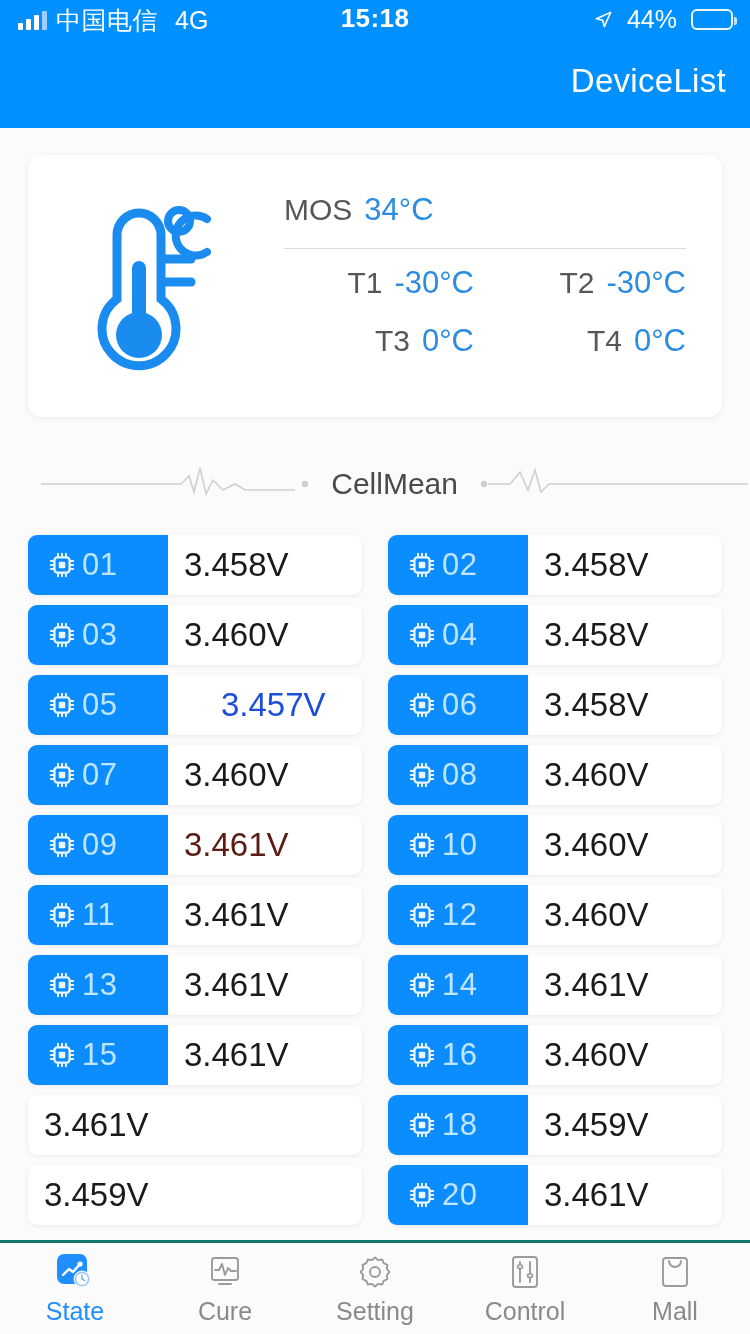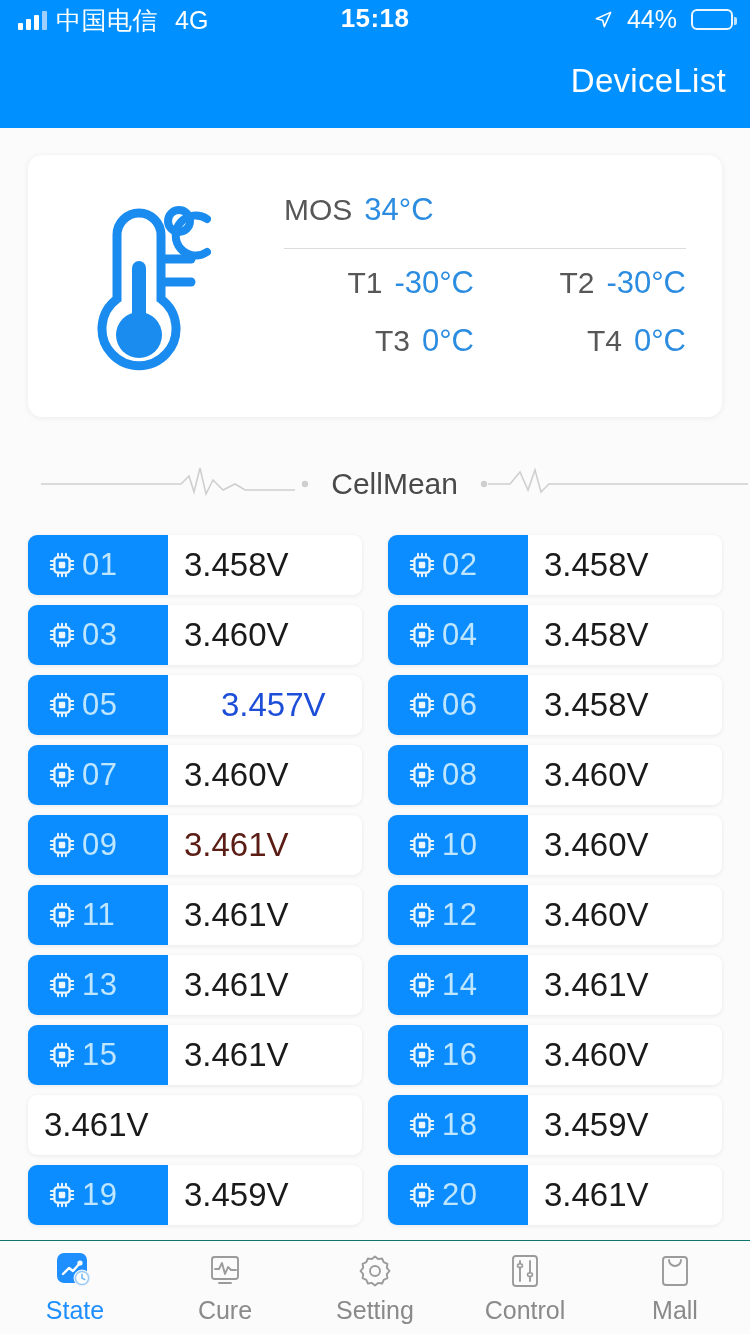--- a/index.html
+++ b/index.html
@@ -94,21 +94,21 @@
   .cell-val {
     flex:1; display:flex; align-items:center; padding-left:16px;
     font-size:33px; color:#1a1a1a;
   }
   .cell-val.low  { color:#1d4ed8;margin-left:37px; }
   .cell-val.high { color:#5a1c14; }
 
   
   .tabbar {
     position:absolute; bottom:0; left:0; width:750px; height:94px;
-    background:#fbfbfc; border-top:1px solid #0f766e;
+    background:#fbfbfc; border-top:3px solid #0f766e;
     display:flex;
   }
   .tab { flex:1; display:flex; flex-direction:column; align-items:center; justify-content:center; gap:5px; }
   .tab-ico { height:40px; display:flex; align-items:center; justify-content:center; }
   .tab-label { font-size:25px; color:#8a8a8a; }
   .tab.active .tab-label { color:#1f8fff; }
 </style>
 </head>
 <body>
 
@@ -601,41 +601,20 @@
               <line x1="19.4" y1="8.6" x2="21.6" y2="8.6"></line>
               <line x1="19.4" y1="12" x2="21.6" y2="12"></line>
               <line x1="19.4" y1="15.4" x2="21.6" y2="15.4"></line>
             </g>
           </svg>
           <span class="cell-id">18</span>
         </div>
         <div class="cell-val">3.459V</div>
       </div>
       <div class="cell">
-        <div class="cell-badge">
-          <svg class="chip-icon" viewBox="0 0 24 24">
-            <rect x="5.5" y="5.5" width="13" height="13" rx="2.6" fill="none" stroke="#eaf6ff" stroke-width="2"></rect>
-            <rect x="9.2" y="9.2" width="5.6" height="5.6" rx="1.1" fill="#eaf6ff"></rect>
-            <g stroke="#eaf6ff" stroke-width="1.7" stroke-linecap="round">
-              <line x1="8.6" y1="2.4" x2="8.6" y2="4.6"></line>
-              <line x1="12" y1="2.4" x2="12" y2="4.6"></line>
-              <line x1="15.4" y1="2.4" x2="15.4" y2="4.6"></line>
-              <line x1="8.6" y1="19.4" x2="8.6" y2="21.6"></line>
-              <line x1="12" y1="19.4" x2="12" y2="21.6"></line>
-              <line x1="15.4" y1="19.4" x2="15.4" y2="21.6"></line>
-              <line x1="2.4" y1="8.6" x2="4.6" y2="8.6"></line>
-              <line x1="2.4" y1="12" x2="4.6" y2="12"></line>
-              <line x1="2.4" y1="15.4" x2="4.6" y2="15.4"></line>
-              <line x1="19.4" y1="8.6" x2="21.6" y2="8.6"></line>
-              <line x1="19.4" y1="12" x2="21.6" y2="12"></line>
-              <line x1="19.4" y1="15.4" x2="21.6" y2="15.4"></line>
-            </g>
-          </svg>
-          <span class="cell-id">19</span>
-        </div>
         <div class="cell-val">3.459V</div>
       </div>
       <div class="cell">
         <div class="cell-badge">
           <svg class="chip-icon" viewBox="0 0 24 24">
             <rect x="5.5" y="5.5" width="13" height="13" rx="2.6" fill="none" stroke="#eaf6ff" stroke-width="2"></rect>
             <rect x="9.2" y="9.2" width="5.6" height="5.6" rx="1.1" fill="#eaf6ff"></rect>
             <g stroke="#eaf6ff" stroke-width="1.7" stroke-linecap="round">
               <line x1="8.6" y1="2.4" x2="8.6" y2="4.6"></line>
               <line x1="12" y1="2.4" x2="12" y2="4.6"></line>

